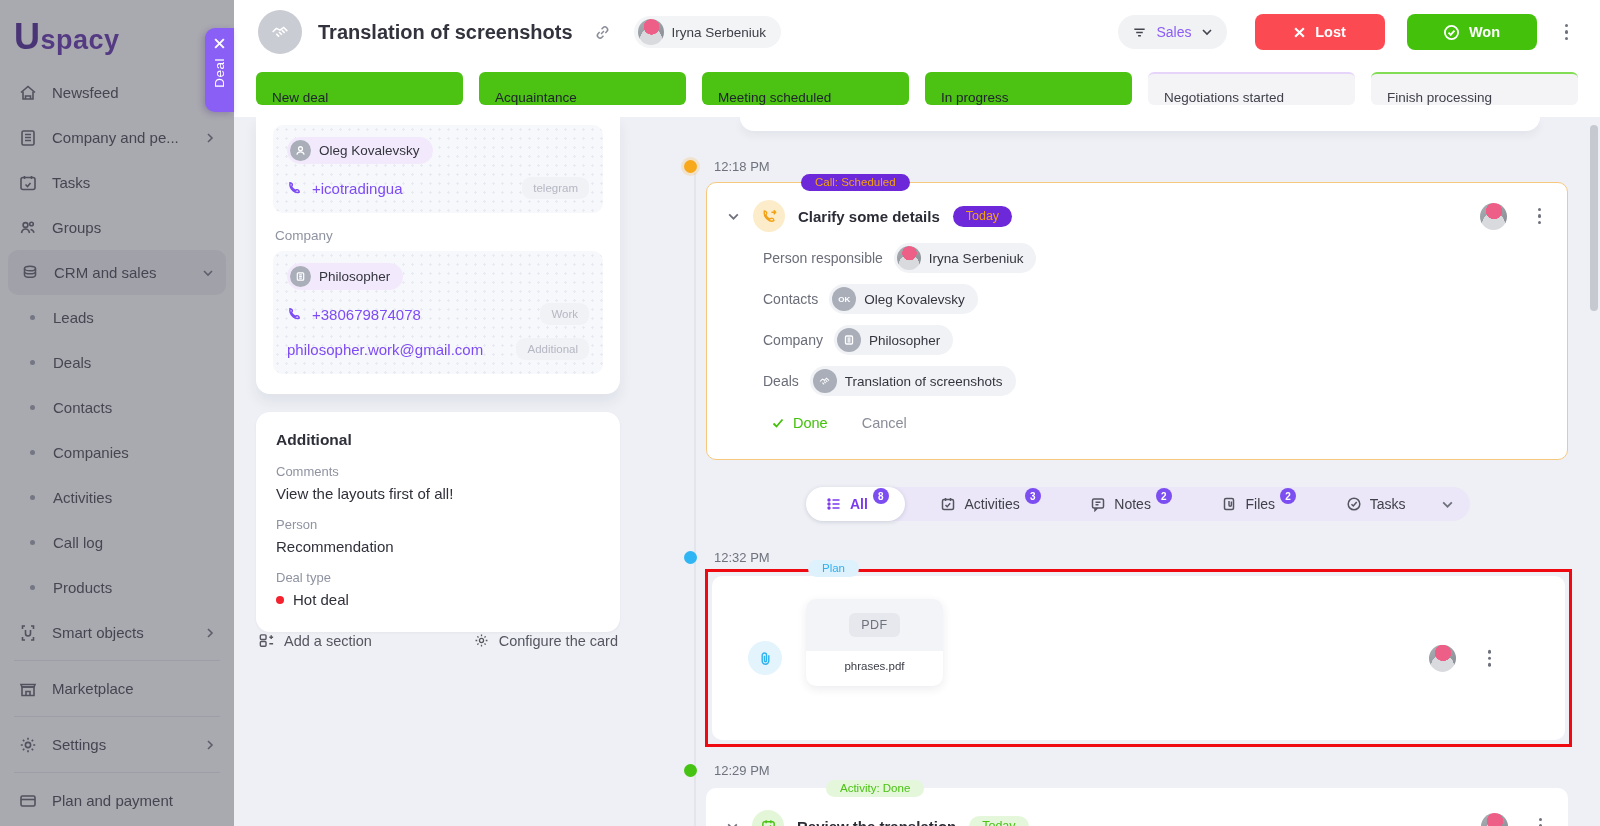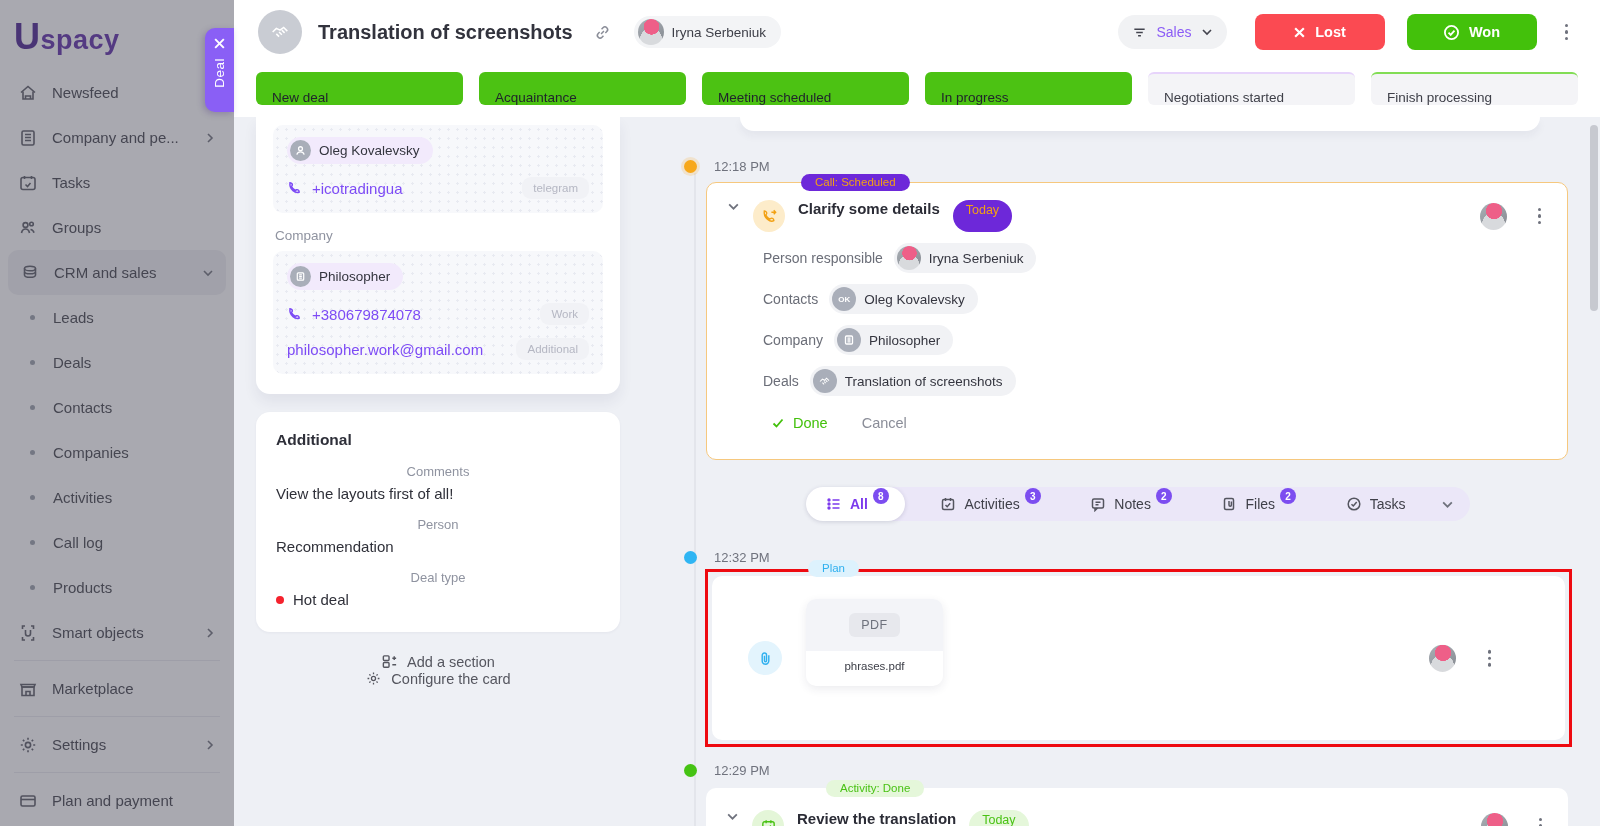--- a/index.html
+++ b/index.html
@@ -56,43 +56,43 @@
   .contact-card { background:#fff; border-radius:0 0 14px 14px; box-shadow:0 8px 14px rgba(40,40,80,.07); padding:8px 17px 20px; }
   .info-box { background:#f7f8fb; background-image:radial-gradient(#e8eaf1 1px, transparent 1.2px); background-size:9px 9px; border-radius:10px; padding:12px 14px 14px; }
   .chip { display:inline-flex; align-items:center; gap:8px; background:#f2eafc; border-radius:999px; padding:3px 13px 3px 3px; font-size:13.5px; color:#34353f; }
   .chip-ic { width:21px; height:21px; border-radius:50%; background:#a9aeb9; color:#fff; display:flex; align-items:center; justify-content:center; flex-shrink:0; font-size:8px; font-weight:700; }
   .crow { display:flex; align-items:center; justify-content:space-between; margin-top:13px; }
   .plink { display:flex; align-items:center; gap:9px; color:#7d4bf5; font-size:15px; }
   .tag { background:#f1f2f6; color:#b5b7c3; font-size:11.5px; padding:5px 11px; border-radius:9px; }
   .sec-label { font-size:13.5px; color:#8f93a0; margin:15px 2px 8px; }
   .additional-card { background:#fff; border-radius:14px; margin-top:18px; padding:19px 20px 24px; box-shadow:0 1px 3px rgba(40,40,80,.05); }
   .add-title { font-size:15.5px; font-weight:700; color:#2e2f39; }
-  .f-label { font-size:13px; color:#8f93a0; margin-top:15px;text-align:center; }
+  .f-label { font-size:13px; color:#8f93a0; margin-top:15px; }
   .f-value { font-size:15px; color:#2f3039; margin-top:6px; display:flex; align-items:center; gap:9px; }
   .red-dot { width:8px; height:8px; border-radius:50%; background:#f5222d; }
-  .panel-footer { display:flex; justify-content:space-between; align-items:center; margin-top:21px; padding:0 2px;flex-direction:column; }
+  .panel-footer { display:flex; justify-content:space-between; align-items:center; padding:0 2px; }
   .pf-link { display:flex; align-items:center; gap:9px; font-size:14.5px; color:#55565f; }
 
   
   .tl-col { flex:1; position:relative; padding-right:28px; }
   .tl-line { position:absolute; left:48px; top:56px; bottom:0; width:2px; background:#e3e5eb; }
   .sliver { height:14px; margin:0 32px 0 94px; background:#fff; border-radius:0 0 14px 14px; box-shadow:0 5px 8px rgba(40,40,80,.05); }
   .time-row { display:flex; align-items:center; gap:17px; margin-left:38px; margin-top:28px; position:relative; z-index:2; }
   .tdot { width:13px; height:13px; border-radius:50%; }
   .tdot.o { background:#f7a81b; box-shadow:0 0 0 3px rgba(247,168,27,.18); }
   .tdot.b { background:#2fb5f3; }
   .tdot.g { background:#45c313; }
   .time-label { font-size:13px; color:#6f727d; }
 
   .call-card { position:relative; margin:8px 4px 0 60px; height:278px; background:#fff; border:1px solid #f6c87e; border-radius:10px; padding:17px 20px 0; z-index:1; }
   .float-badge { position:absolute; top:-9px; left:94px; font-size:11.5px; padding:2px 14px 3px; border-radius:999px; z-index:3; }
   .badge-orange { background:#6d28d9; color:#f2a114; }
   .badge-blue { background:#ddf2fd; color:#2fb0ef; }
   .badge-green { background:#e5f7da; color:#49c214; }
-  .card-head { display:flex; gap:13px; }
+  .card-head { display:flex; align-items:center; gap:13px; }
   .chev-d { color:#6f727d; }
   .icircle { width:32px; height:32px; border-radius:50%; display:flex; align-items:center; justify-content:center; flex-shrink:0; }
   .ic-orange { background:#fdecca; color:#f2a114; }
   .ic-green { background:#e4f6d8; color:#49c214; }
   .card-title { font-size:15px; font-weight:700; color:#2b2c36; }
   .due { font-size:12.5px; padding:3px 13px 4px; border-radius:999px; }
   .head-right { margin-left:auto; display:flex; align-items:center; gap:15px; }
   .detail-row { display:flex; align-items:center; gap:11px; margin:11px 0 0 36px; font-size:14px; color:#6b6e78; }
   .gchip { display:inline-flex; align-items:center; gap:8px; background:#f1f2f5; border-radius:999px; padding:3px 13px 3px 3px; font-size:13.5px; color:#34353f; }
   .gchip .chip-ic { width:24px; height:24px; }

